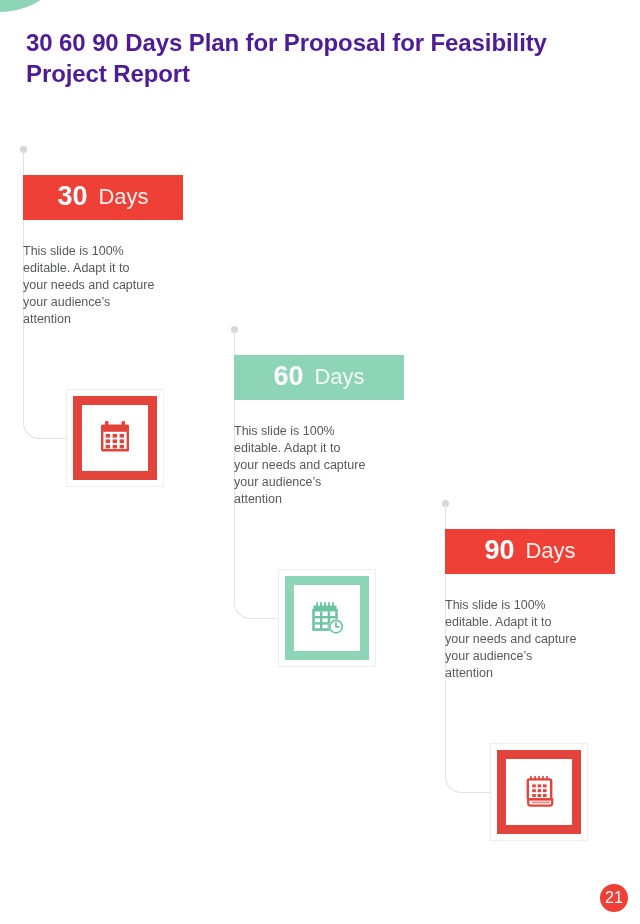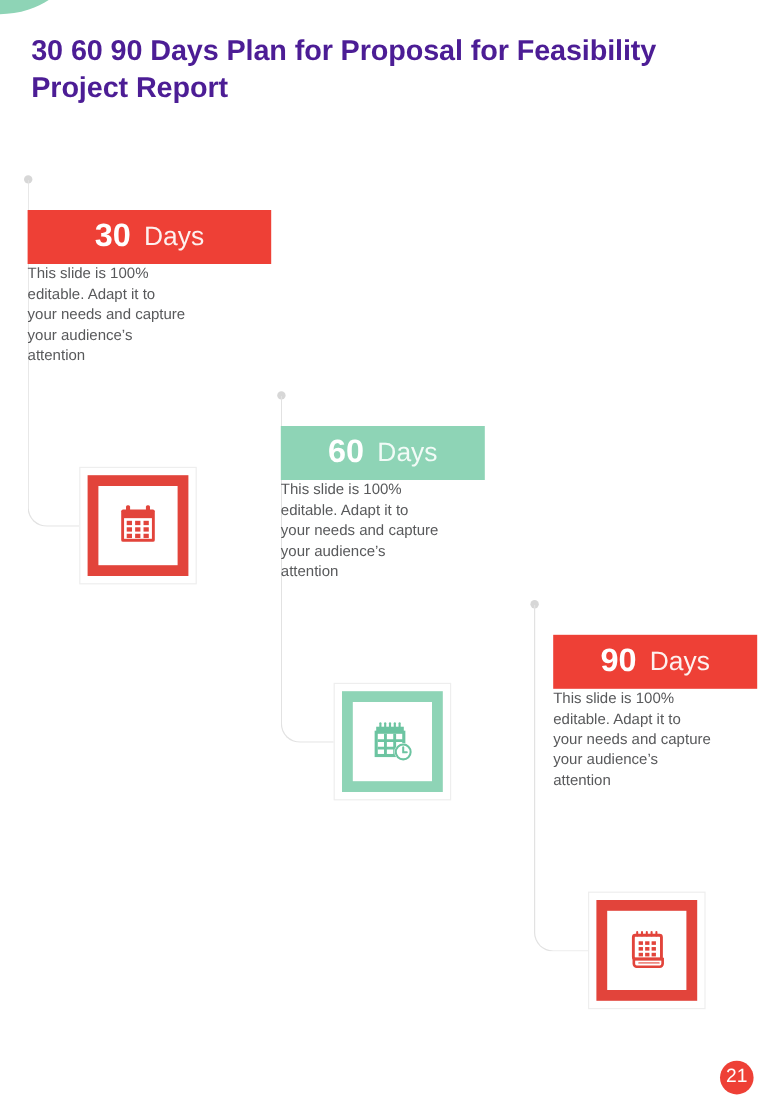--- a/index.html
+++ b/index.html
@@ -91,20 +91,21 @@
     font-size: 22px;
     color: #fdf1ef;
     margin-left: 11px;
     line-height: 1;
   }
   .step-red .banner { background: #ee4036; }
   .step-green .banner { background: #8ed4b6; }
   .step-green .banner .unit { color: #f2fbf7; }
 
   .desc {
+    margin-top: 23px;
     font-size: 12.5px;
     line-height: 1.36;
     color: #58595b;
     width: 132px;
   }
 
   
   .tile {
     position: absolute;
     width: 98px;
@@ -153,21 +154,21 @@
 <div class="title">30 60 90 Days Plan for Proposal for Feasibility Project Report</div>
 
 <div class="stage">
 
   <div class="connector" style="left:20px; top:146px;">
     <div class="conn-dot"></div>
     <div class="conn-path" style="width:47px; height:288px;"></div>
   </div>
 
   <div class="step step-red" style="left:23px; top:175px;">
-    <div class="banner" style="width:203px;">
+    <div class="banner" style="width:160px;">
       <span class="num">30</span>
       <span class="unit">Days</span>
     </div>
     <div class="desc">This slide is 100% editable. Adapt it to your needs and capture your audience’s attention</div>
   </div>
 
   <div class="tile tile-red" style="left:66px; top:389px;">
     <div class="tile-inner">
       <svg width="40" height="40" viewBox="0 0 40 40">
         <rect x="10" y="3" width="3.4" height="6" rx="1.3" fill="#e2443b"></rect>
@@ -225,21 +226,21 @@
         <path d="M30,25.8 v4 h3" stroke="#6cc4a1" stroke-width="1.7" fill="none" stroke-linecap="round"></path>
       </svg>
     </div>
   </div>
 
   <div class="connector" style="left:442px; top:500px;">
     <div class="conn-dot"></div>
     <div class="conn-path" style="width:47px; height:288px;"></div>
   </div>
 
-  <div class="step step-red" style="left:445px; top:529px;padding-left:16px;">
+  <div class="step step-red" style="left:445px; top:529px;">
     <div class="banner" style="width:170px;">
       <span class="num">90</span>
       <span class="unit">Days</span>
     </div>
     <div class="desc">This slide is 100% editable. Adapt it to your needs and capture your audience’s attention</div>
   </div>
 
   <div class="tile tile-red" style="left:490px; top:743px;">
     <div class="tile-inner">
       <svg width="42" height="42" viewBox="0 0 42 42">

